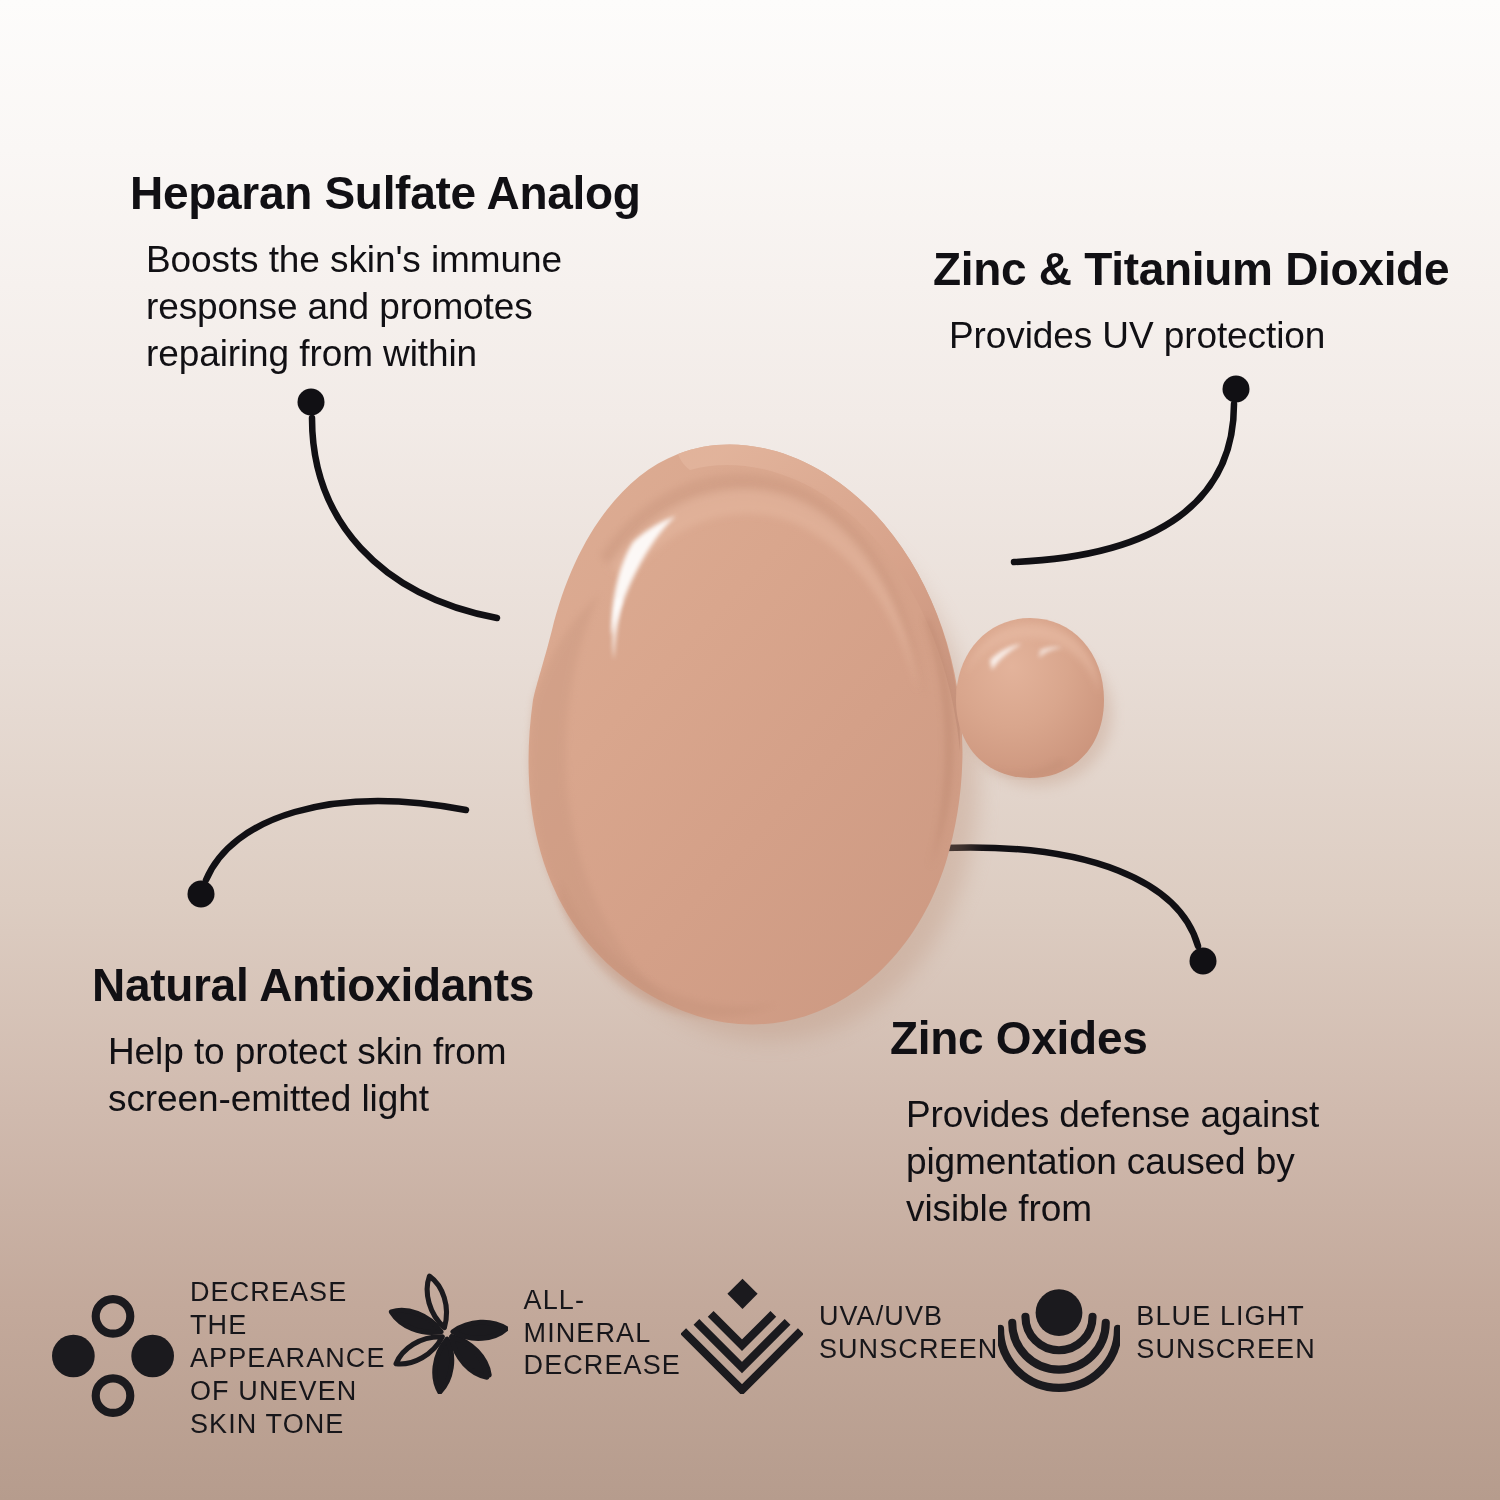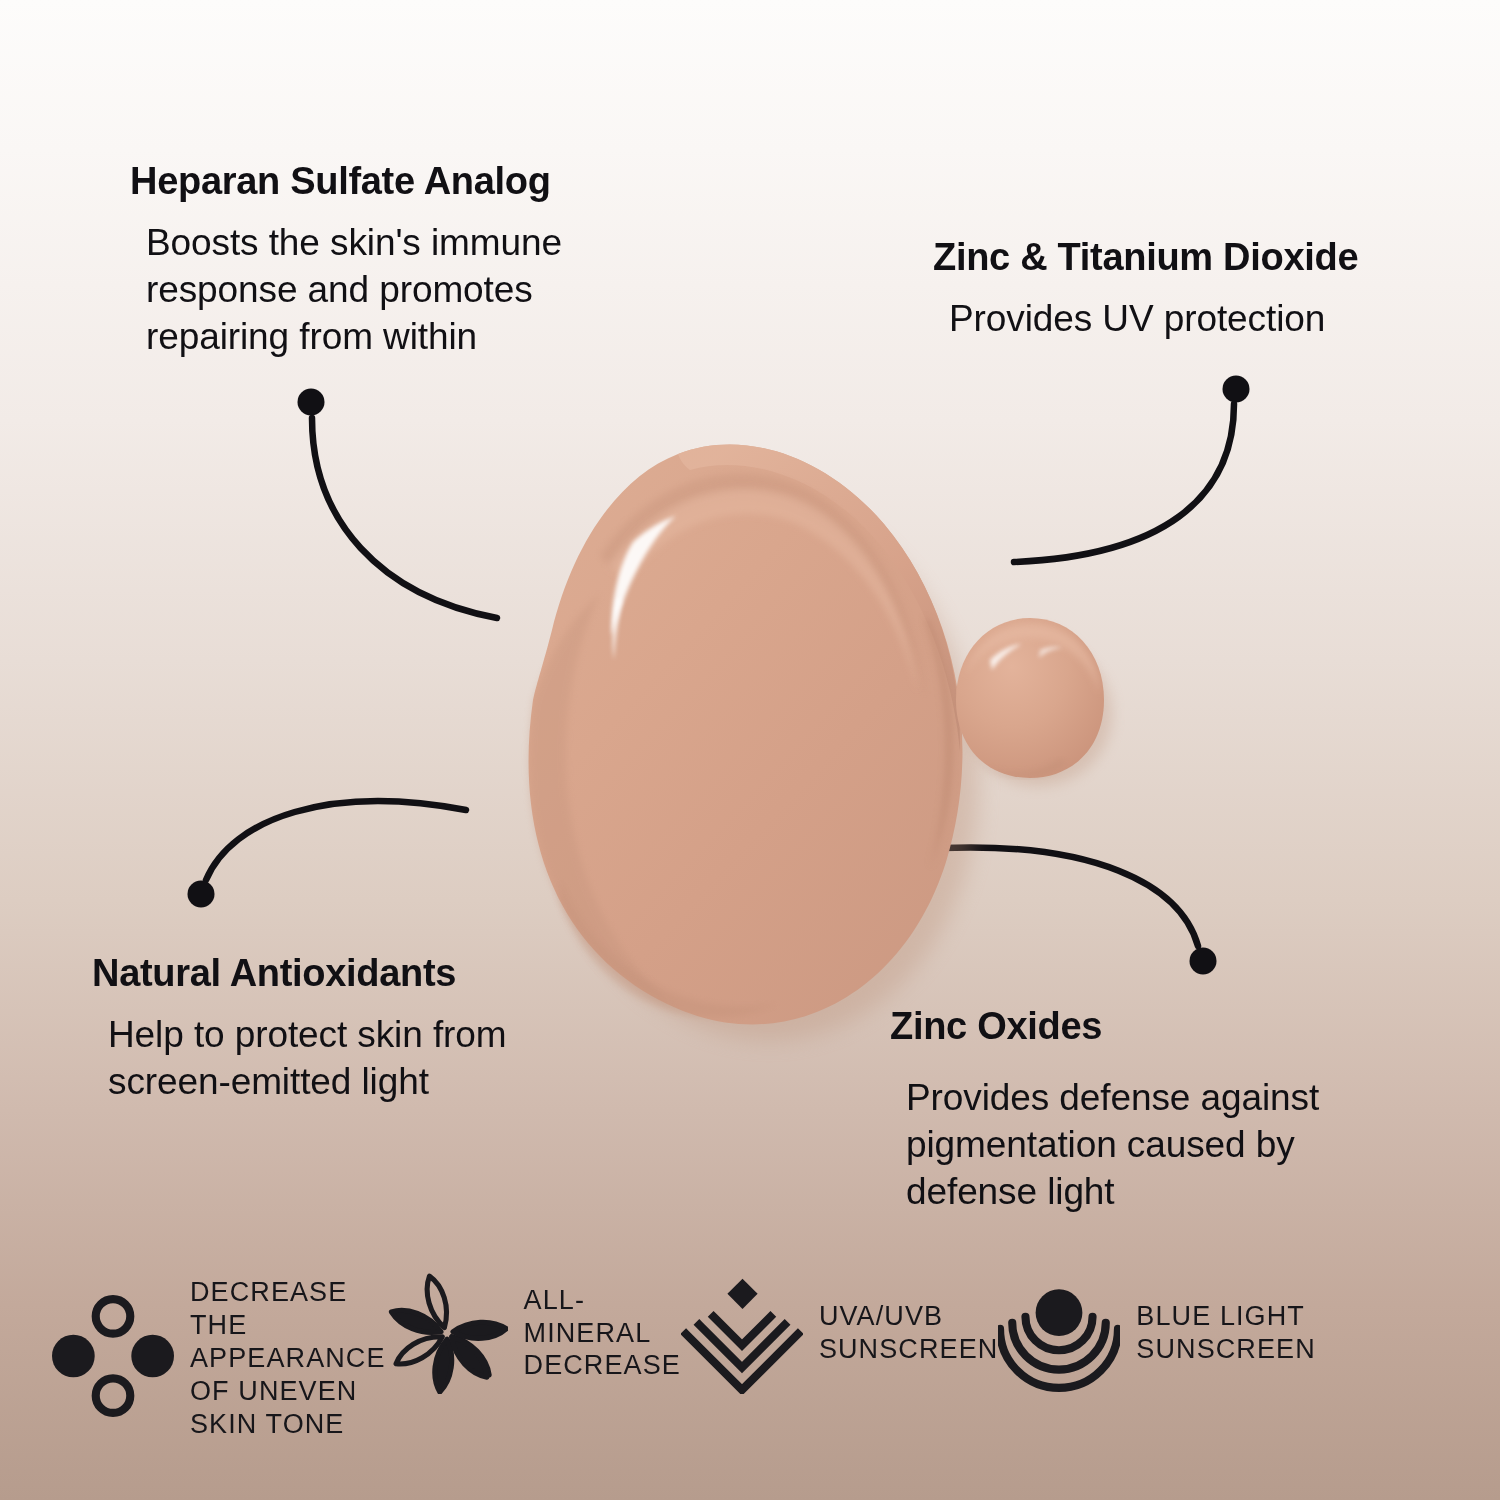--- a/index.html
+++ b/index.html
@@ -27,24 +27,24 @@
         #b69c8d 100%);
   }
 
   
   .callout {
     position: absolute;
     color: #111014;
   }
   .callout .c-title {
     font-weight: bold;
-    font-size: 38px;
+    font-size: 46px;
     line-height: 1.12;
     letter-spacing: -0.3px;
-    margin: 8px 0 4px 0;
+    margin: 16px 0 4px 0;
     white-space: nowrap;
   }
   .callout .c-body {
     font-size: 37px;
     line-height: 1.28;
     font-weight: 400;
     letter-spacing: -0.1px;
     margin: 16px;
   }
 
@@ -223,21 +223,21 @@
     <p class="c-body">Help to protect skin from screen-emitted light</p>
   </div>
 
   <div class="callout" id="callout-zinc">
     <p class="c-title">Zinc &amp; Titanium Dioxide</p>
     <p class="c-body">Provides UV protection</p>
   </div>
 
   <div class="callout" id="callout-iron">
     <p class="c-title">Zinc Oxides</p>
-    <p class="c-body">Provides defense against pigmentation caused by defense light</p>
+    <p class="c-body">Provides defense against pigmentation caused by visible from</p>
   </div>
 
   <div id="badge-row">
 
     <div class="badge" id="badge-0">
       <svg class="badge-icon" viewBox="0 0 120 120">
         <circle cx="60" cy="21" r="17" fill="none" stroke="#1b1a1e" stroke-width="8"></circle>
         <circle cx="60" cy="99" r="17" fill="none" stroke="#1b1a1e" stroke-width="8"></circle>
         <circle cx="21" cy="60" r="21" fill="#1b1a1e"></circle>
         <circle cx="99" cy="60" r="21" fill="#1b1a1e"></circle>

